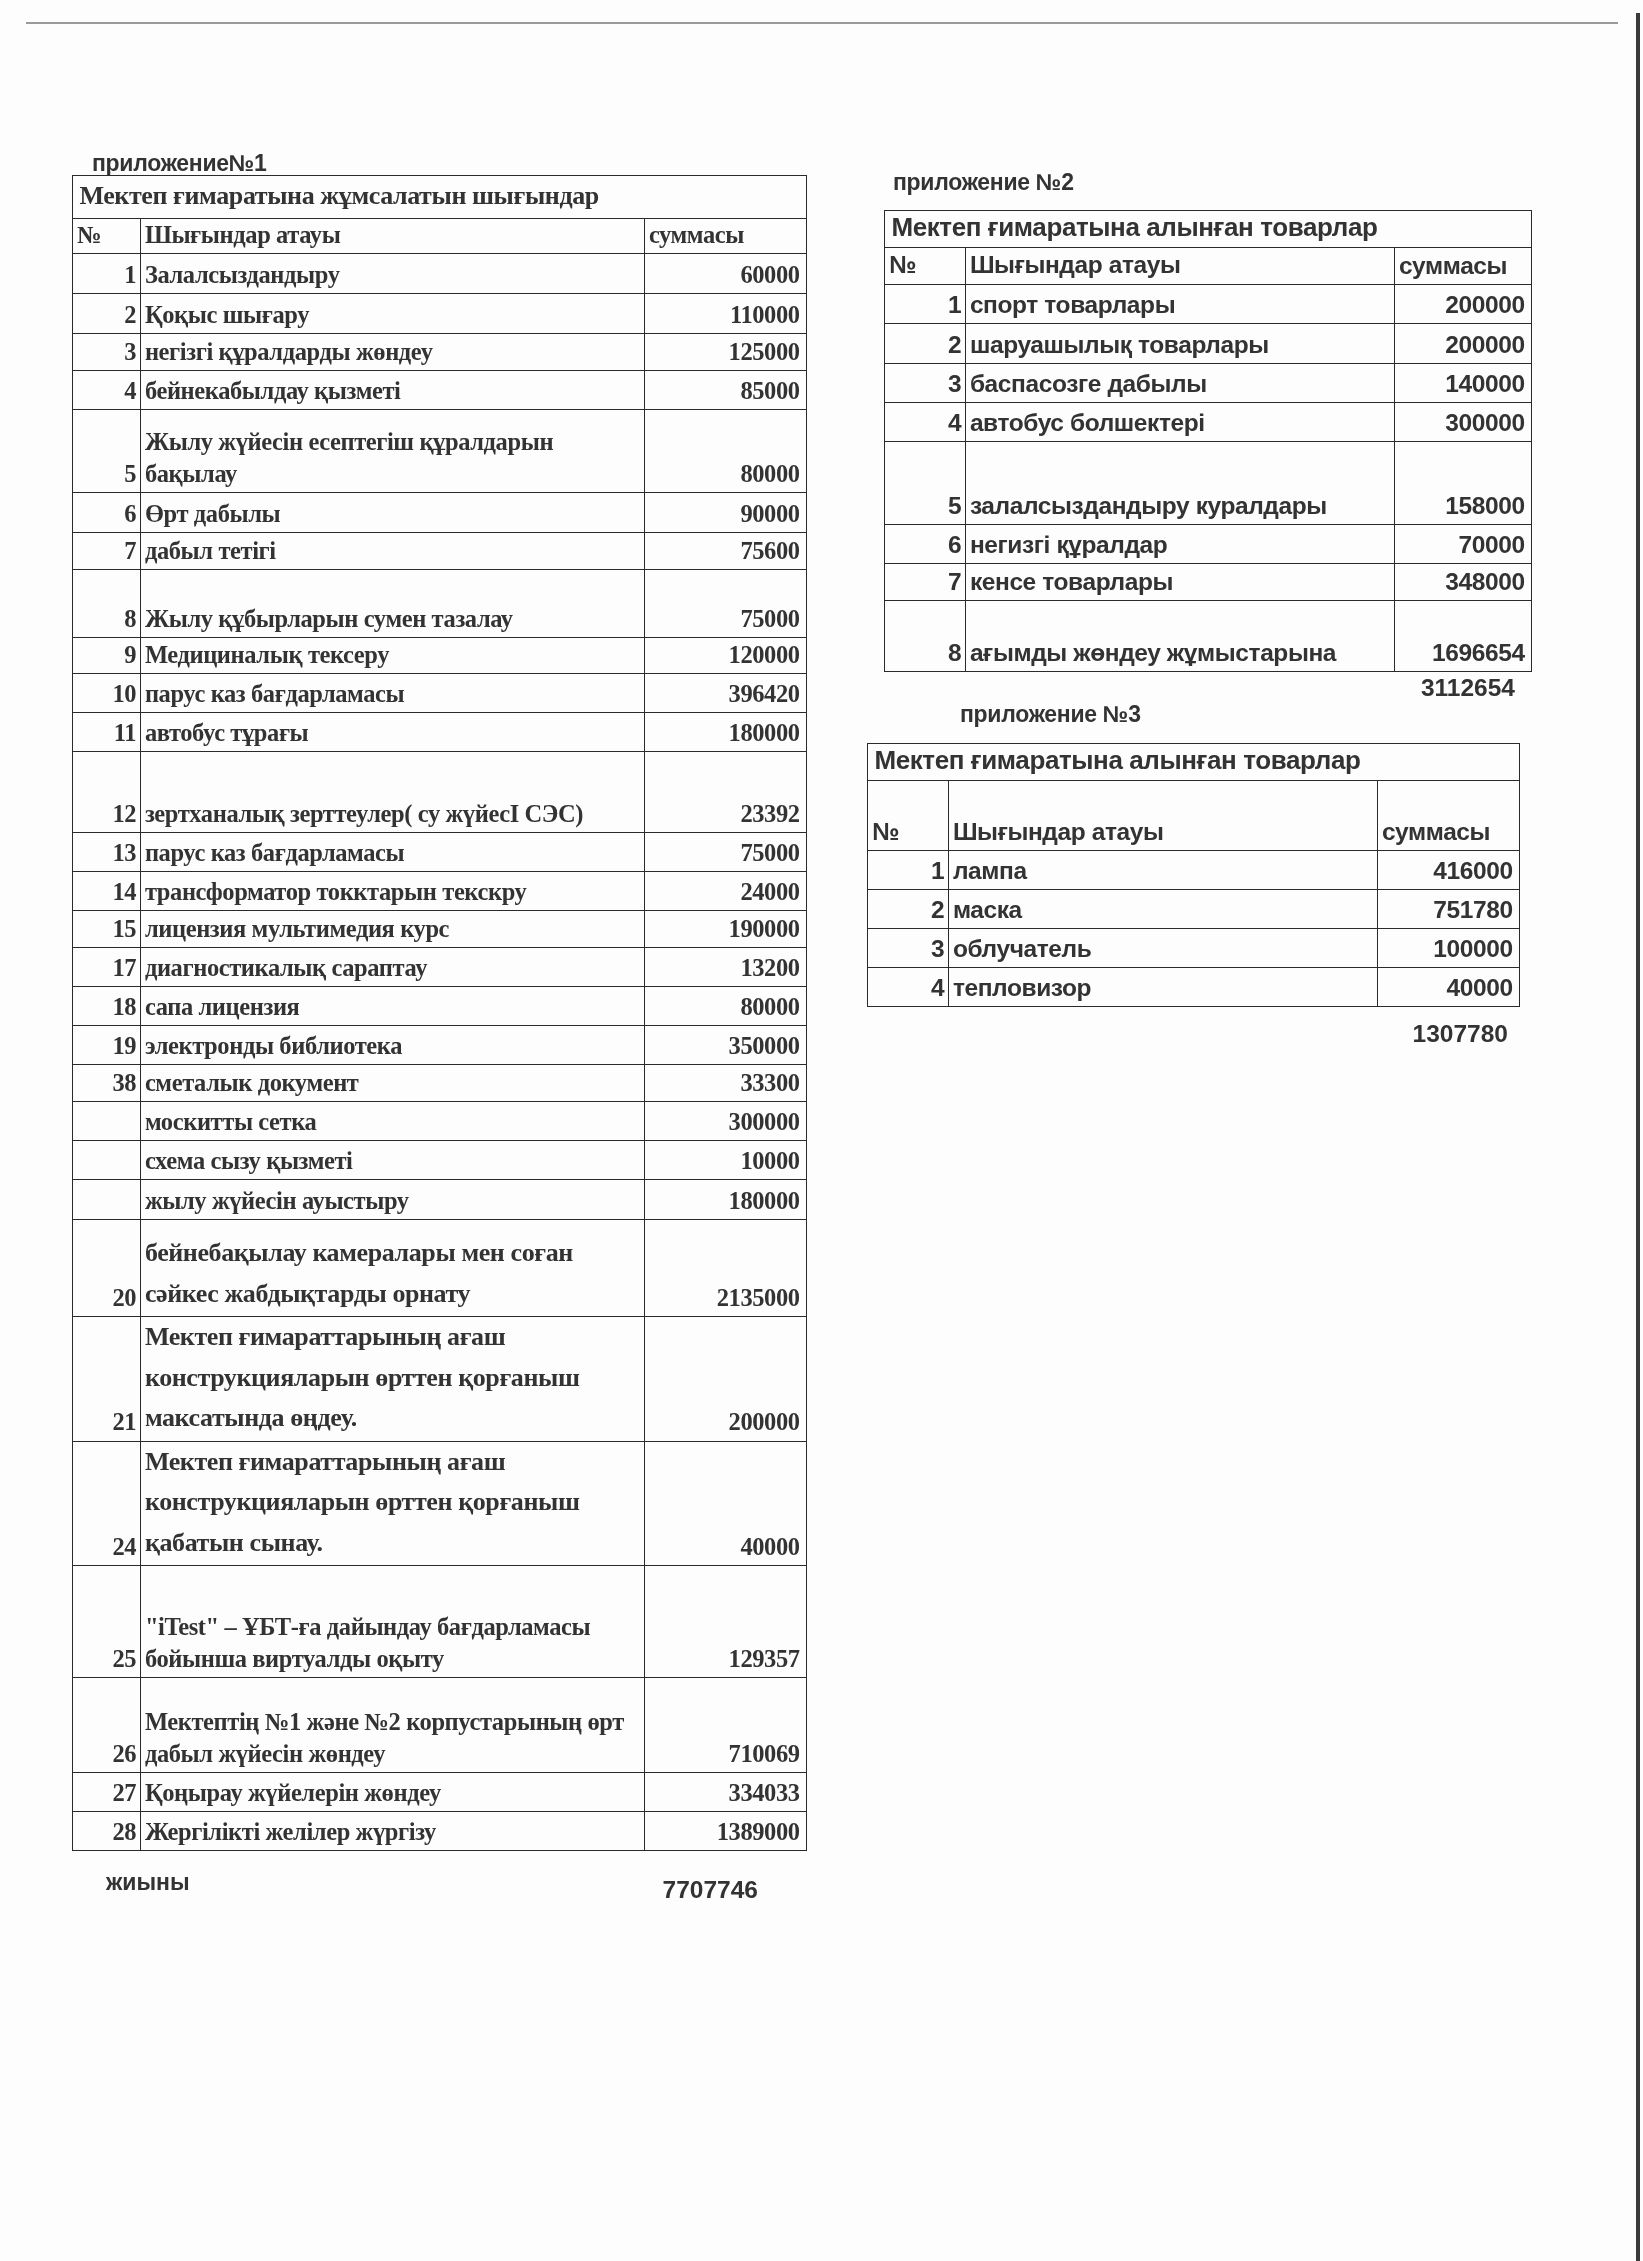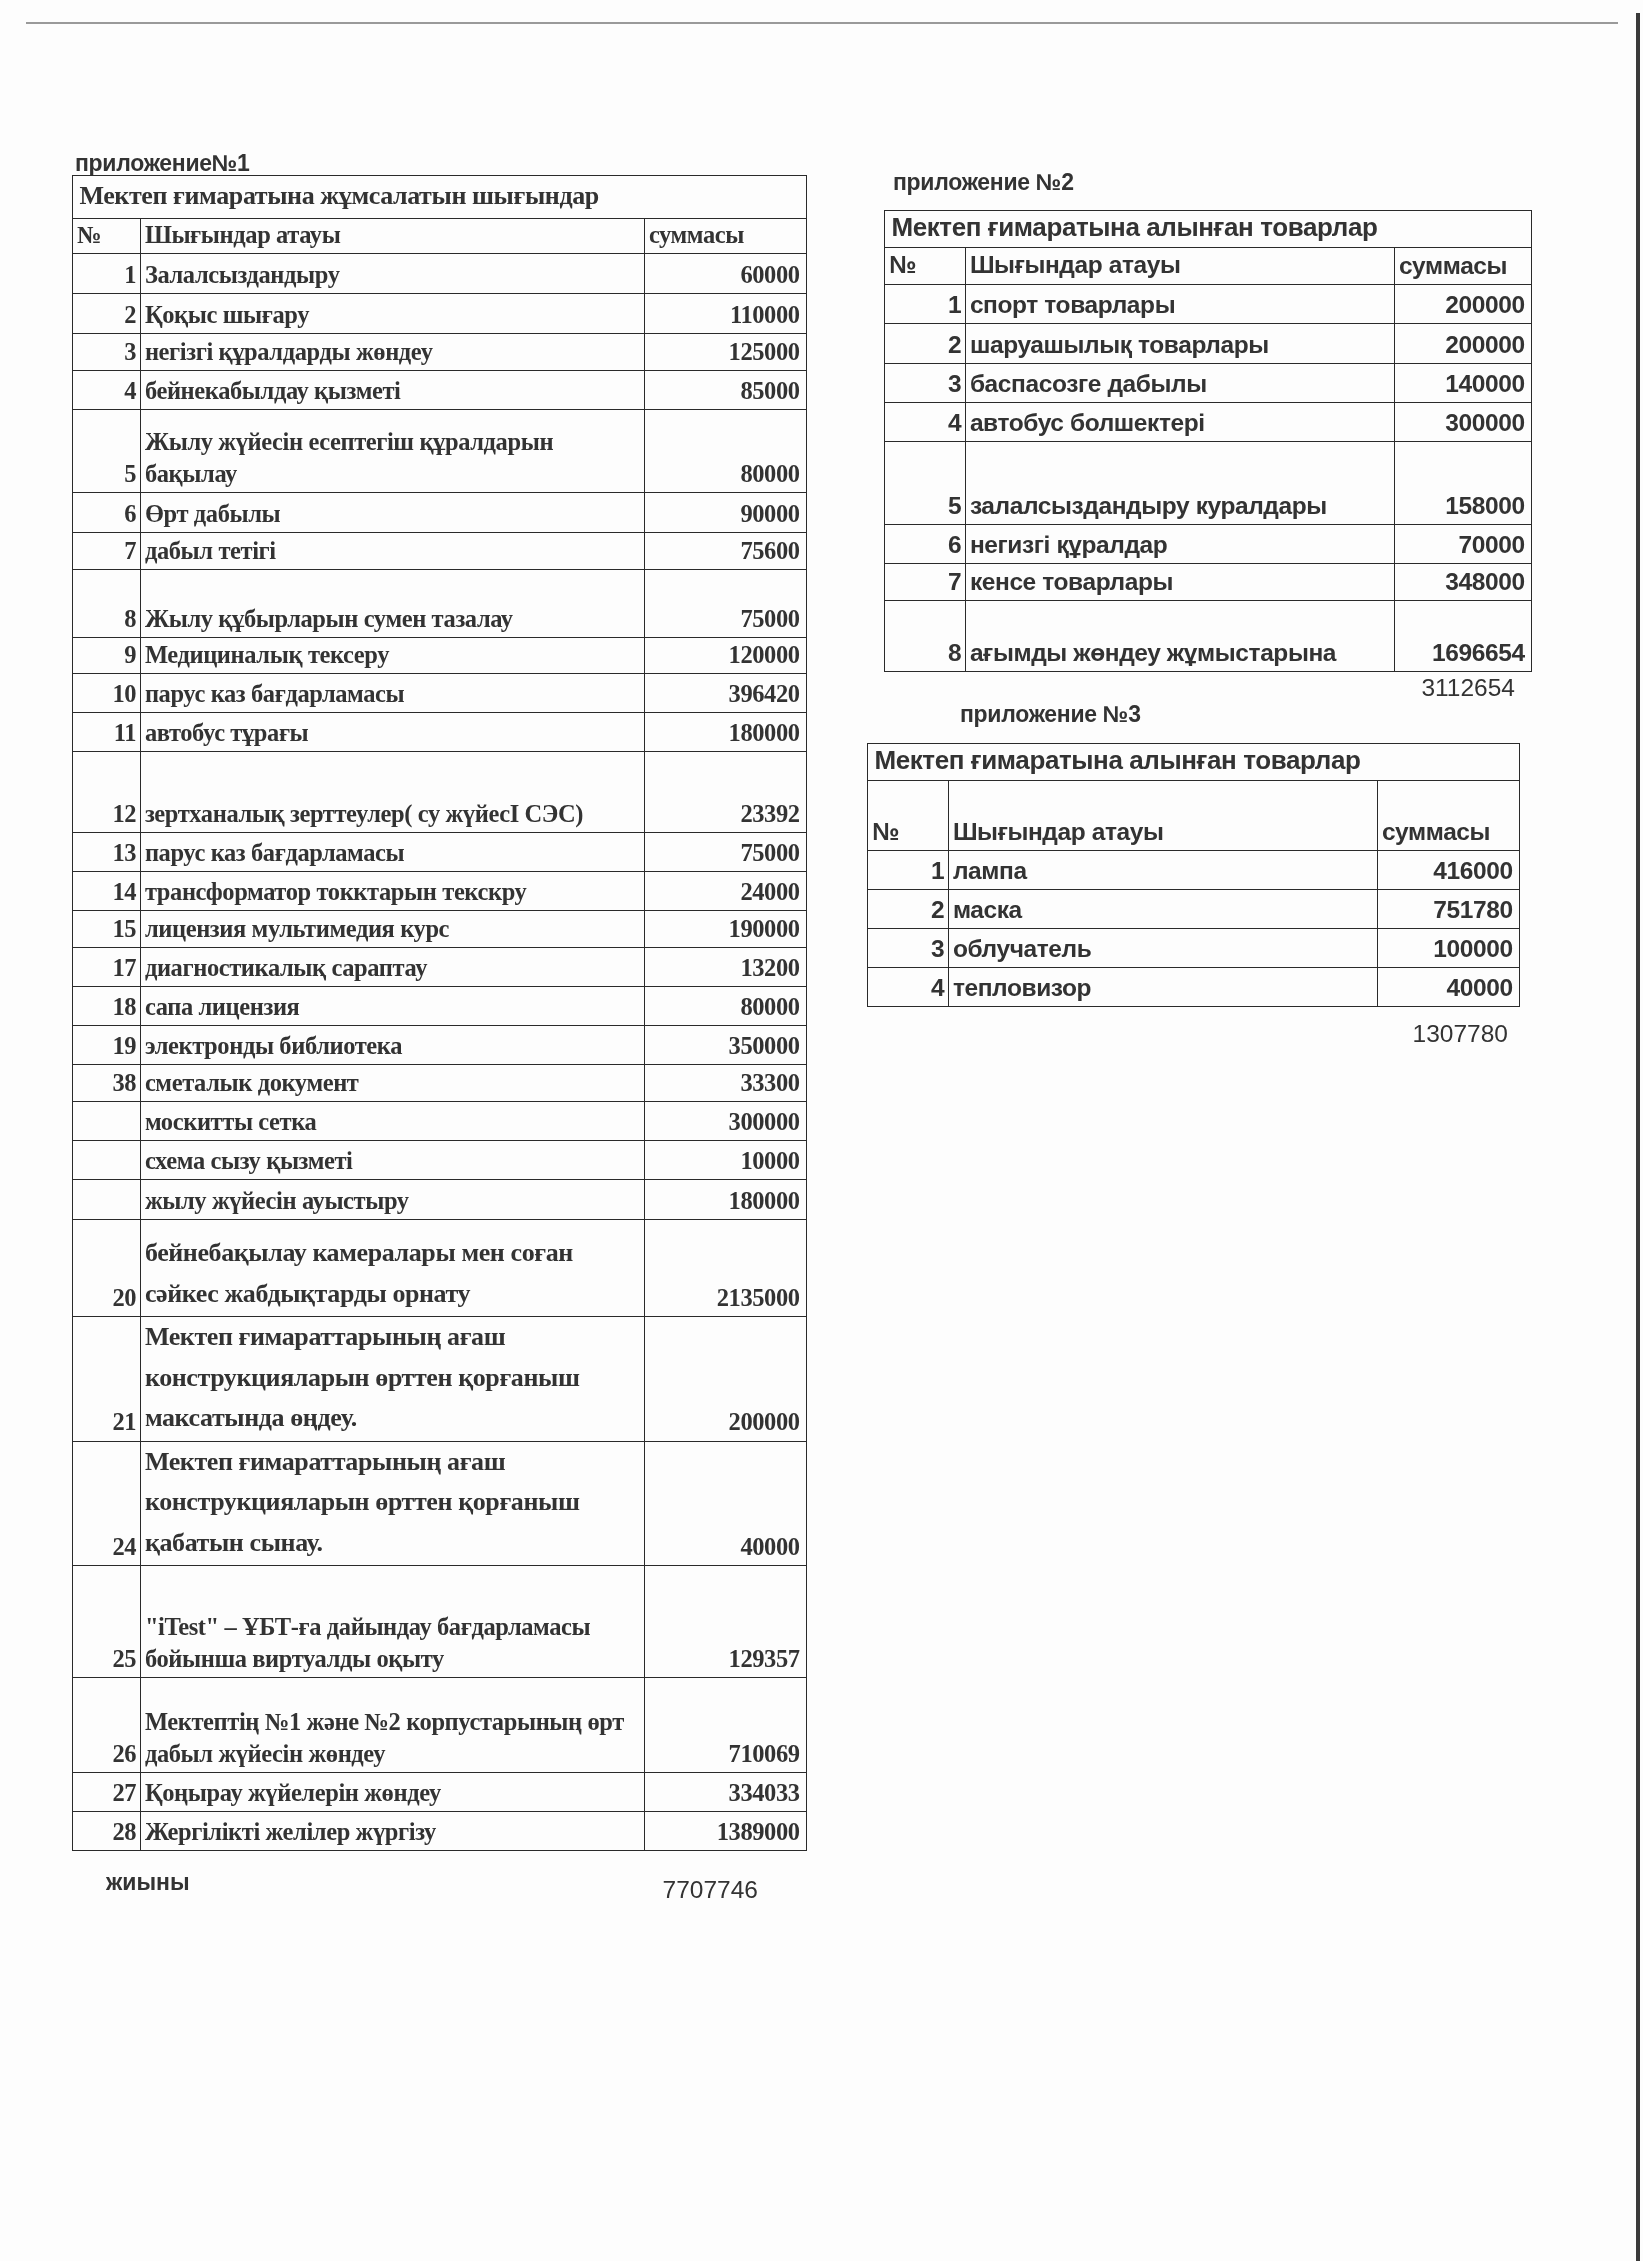--- a/index.html
+++ b/index.html
@@ -21,30 +21,30 @@
     border: 1.9px solid #2a2a2a; padding: 0 5.2px 2.6px 3.9px; vertical-align: bottom;
     font-size: 24.5px; font-weight: bold; line-height: 1.3; color: #333;
     letter-spacing: -0.4px;
   }
   table.sheet td.title { font-weight: normal; font-size: 26px; font-weight: 600; padding-left: 6.4px; vertical-align: middle; }
   table.sheet td.num { text-align: right; padding-right: 3.9px; }
   table.sheet td.sum { text-align: right; padding-right: 6.4px; }
   table.sheet td.hdr { vertical-align: middle; }
   table.sheet td.hdr-sum { vertical-align: bottom; font-weight: bold; }
   table.sheet td.small { font-size: 26px; line-height: 1.55; }
-  .total { position: absolute; font-size: 24.5px; font-weight: normal; color: #333; text-align: right; }
+  .total { position: absolute; font-size: 24.5px; font-weight: bold; color: #333; text-align: right; }
   .total-label { position: absolute; font-size: 23px; font-weight: bold; color: #333; }
 </style>
 </head>
 <body>
 
 <div class="scan-line-top"></div>
 <div class="scan-edge-right"></div>
 
-<div class="caption" style="left:75px; top:150px;">приложение№1</div>
+<div class="caption" style="left:92px; top:150px;">приложение№1</div>
 
 <table class="sheet" style="left:72px; top:175px; width:734px;font-family:Liberation Serif, serif;">
   <colgroup>
       <col style="width:68px">
       <col style="width:504px">
       <col style="width:162px">
     </colgroup>
   <tbody id="t1body">
     <tr style="height:43px">
       <td colspan="3" class="title">Мектеп ғимаратына жұмсалатын шығындар</td>

